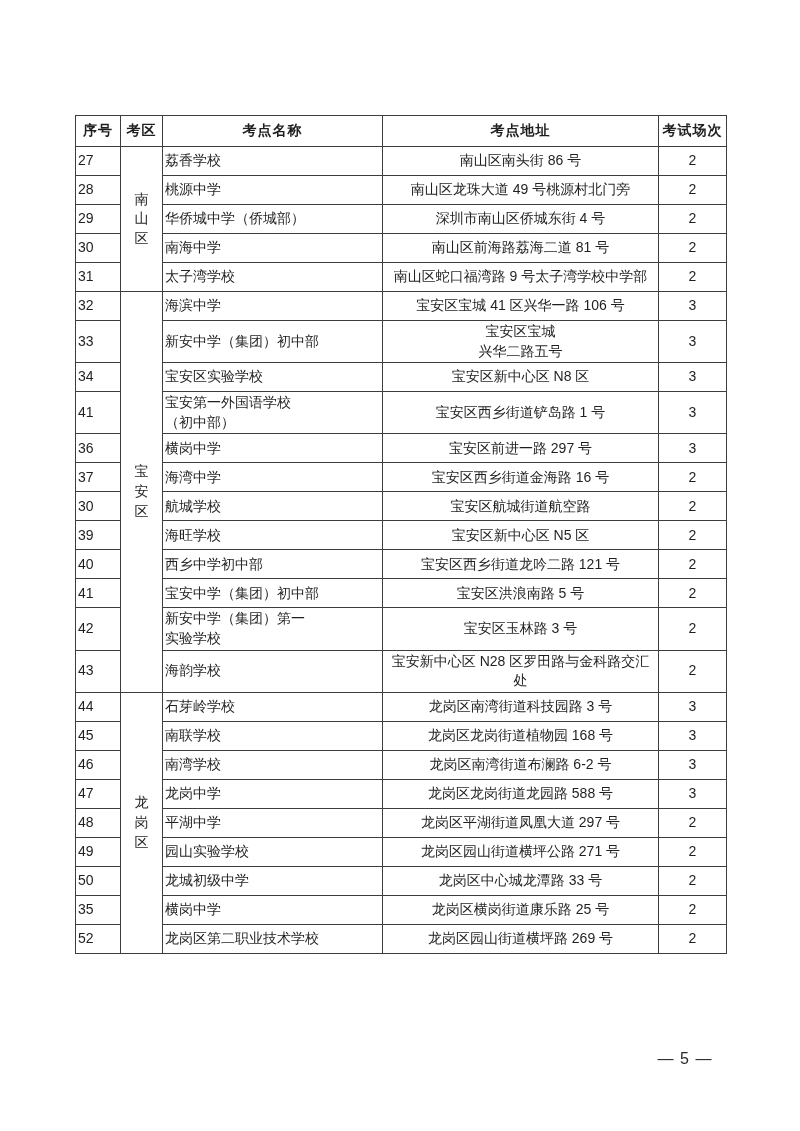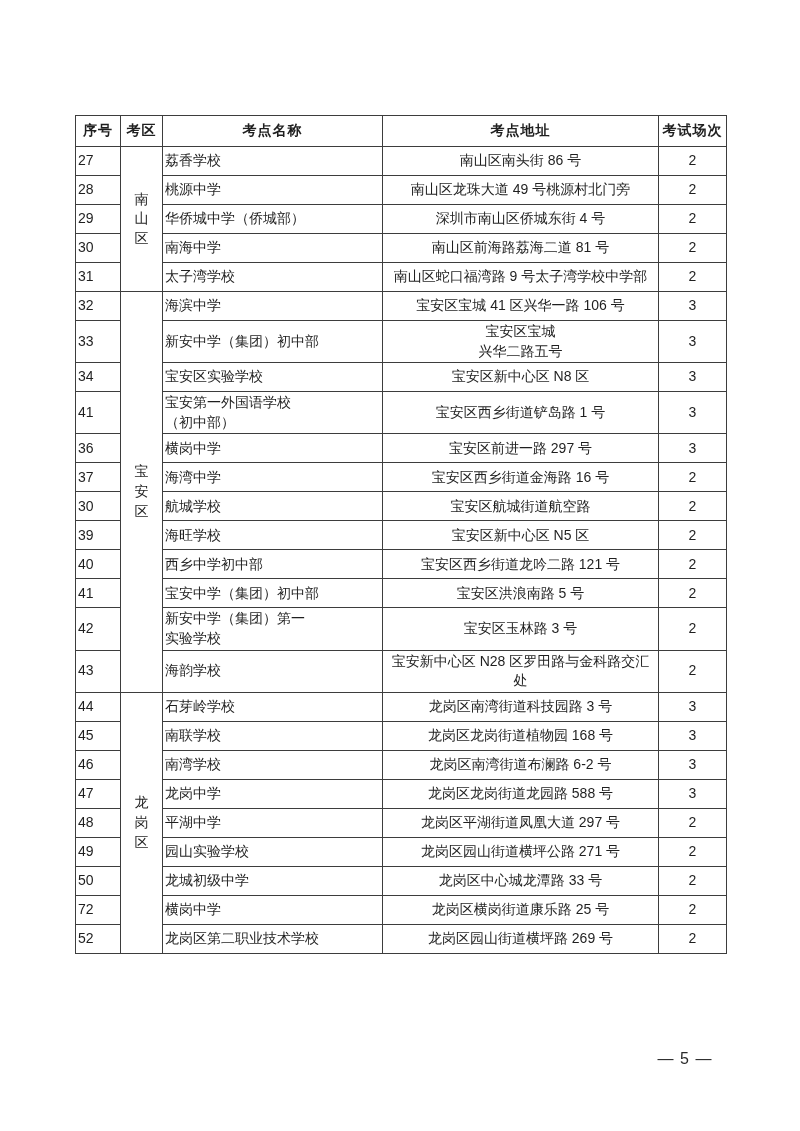--- a/index.html
+++ b/index.html
@@ -235,21 +235,21 @@
           <td class="c-addr">龙岗区园山街道横坪公路 271 号</td>
           <td class="c-sess">2</td>
         </tr>
         <tr>
           <td class="c-no">50</td>
           <td class="c-name">龙城初级中学</td>
           <td class="c-addr">龙岗区中心城龙潭路 33 号</td>
           <td class="c-sess">2</td>
         </tr>
         <tr>
-          <td class="c-no">72</td>
+          <td class="c-no">35</td>
           <td class="c-name">横岗中学</td>
           <td class="c-addr">龙岗区横岗街道康乐路 25 号</td>
           <td class="c-sess">2</td>
         </tr>
         <tr>
           <td class="c-no">52</td>
           <td class="c-name">龙岗区第二职业技术学校</td>
           <td class="c-addr">龙岗区园山街道横坪路 269 号</td>
           <td class="c-sess">2</td>
         </tr>

